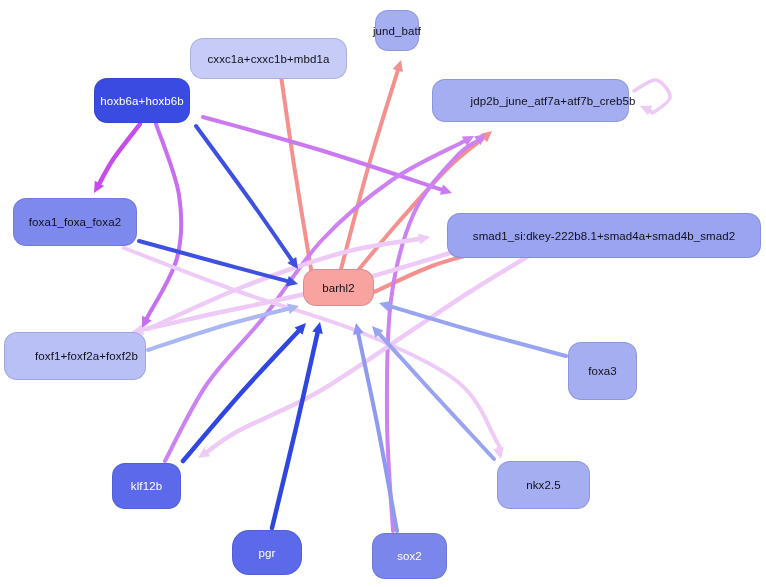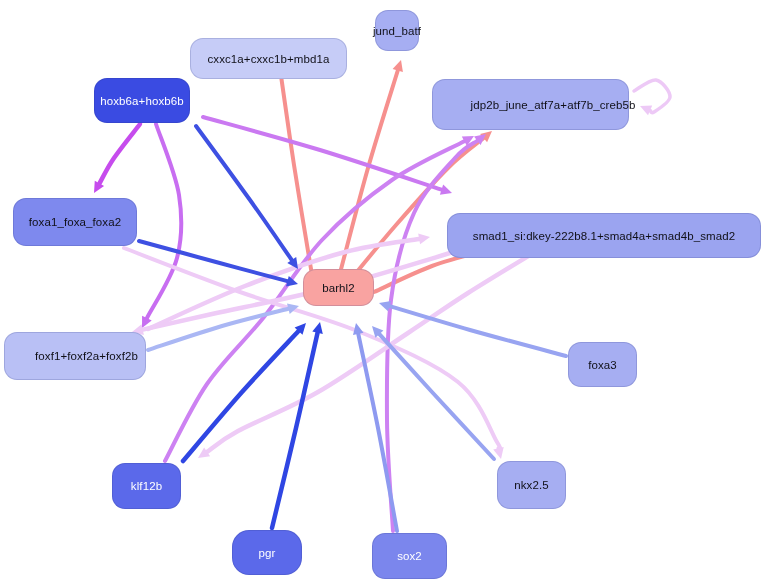--- a/index.html
+++ b/index.html
@@ -121,42 +121,42 @@
   <div id="nodes">
       <div class="node" style="left: 190px; top: 10px; width: 157px; height: 41px; background: rgb(198, 204, 247); color: rgb(16, 16, 24); margin-top: 28px;">
         <span>cxxc1a+cxxc1b+mbd1a</span>
       </div>
       <div class="node" style="left: 375px; top: 10px; width: 44px; height: 41px; background: rgb(166, 174, 242); color: rgb(16, 16, 24);">
         <span>jund_batf</span>
       </div>
       <div class="node" style="left: 94px; top: 78px; width: 96px; height: 45px; background: rgb(58, 75, 226); color: rgb(255, 255, 255);">
         <span>hoxb6a+hoxb6b</span>
       </div>
-      <div class="node" style="left: 432px; top: 79px; width: 197px; height: 51px; background: rgb(166, 174, 242); color: rgb(16, 16, 24); padding-left: 45px;">
+      <div class="node" style="left: 432px; top: 79px; width: 197px; height: 43px; background: rgb(166, 174, 242); color: rgb(16, 16, 24); padding-left: 45px;">
         <span>jdp2b_june_atf7a+atf7b_creb5b</span>
       </div>
       <div class="node" style="left: 13px; top: 198px; width: 124px; height: 48px; background: rgb(126, 137, 238); color: rgb(16, 16, 24);">
         <span>foxa1_foxa_foxa2</span>
       </div>
       <div class="node" style="left: 447px; top: 201px; width: 314px; height: 45px; background: rgb(155, 164, 240); color: rgb(16, 16, 24); margin-top: 12px;">
         <span>smad1_si:dkey-222b8.1+smad4a+smad4b_smad2</span>
       </div>
       <div class="node" style="left: 303px; top: 269px; width: 71px; height: 37px; background: rgb(249, 163, 161); color: rgb(16, 16, 24); align-items: center;">
         <span>barhl2</span>
       </div>
       <div class="node" style="left: 4px; top: 332px; width: 142px; height: 48px; background: rgb(185, 192, 245); color: rgb(16, 16, 24); padding-left: 23px;">
         <span>foxf1+foxf2a+foxf2b</span>
       </div>
-      <div class="node" style="left: 568px; top: 342px; width: 69px; height: 45px; background: rgb(166, 174, 242); color: rgb(16, 16, 24);">
+      <div class="node" style="left: 568px; top: 342px; width: 69px; height: 58px; background: rgb(166, 174, 242); color: rgb(16, 16, 24);">
         <span>foxa3</span>
       </div>
       <div class="node" style="left: 112px; top: 463px; width: 69px; height: 46px; background: rgb(91, 105, 234); color: rgb(255, 255, 255);">
         <span>klf12b</span>
       </div>
-      <div class="node" style="left: 497px; top: 461px; width: 69px; height: 48px; background: rgb(166, 174, 242); color: rgb(16, 16, 24); text-align: right;">
+      <div class="node" style="left: 497px; top: 461px; width: 93px; height: 48px; background: rgb(166, 174, 242); color: rgb(16, 16, 24); text-align: right;">
         <span>nkx2.5</span>
       </div>
       <div class="node" style="left: 232px; top: 530px; width: 70px; height: 45px; background: rgb(91, 105, 234); color: rgb(255, 255, 255); border-radius: 17px;">
         <span>pgr</span>
       </div>
       <div class="node" style="left: 372px; top: 533px; width: 75px; height: 46px; background: rgb(123, 134, 237); color: rgb(255, 255, 255);">
         <span>sox2</span>
       </div>
     </div>
 </div>

